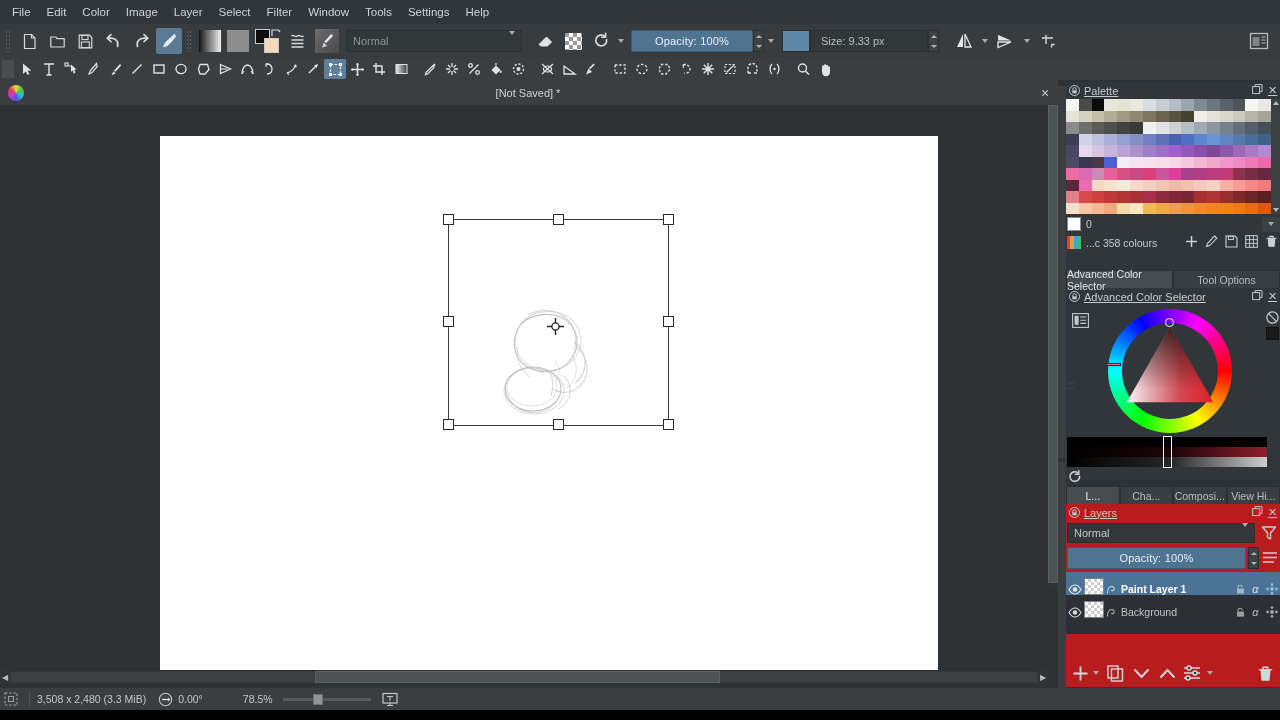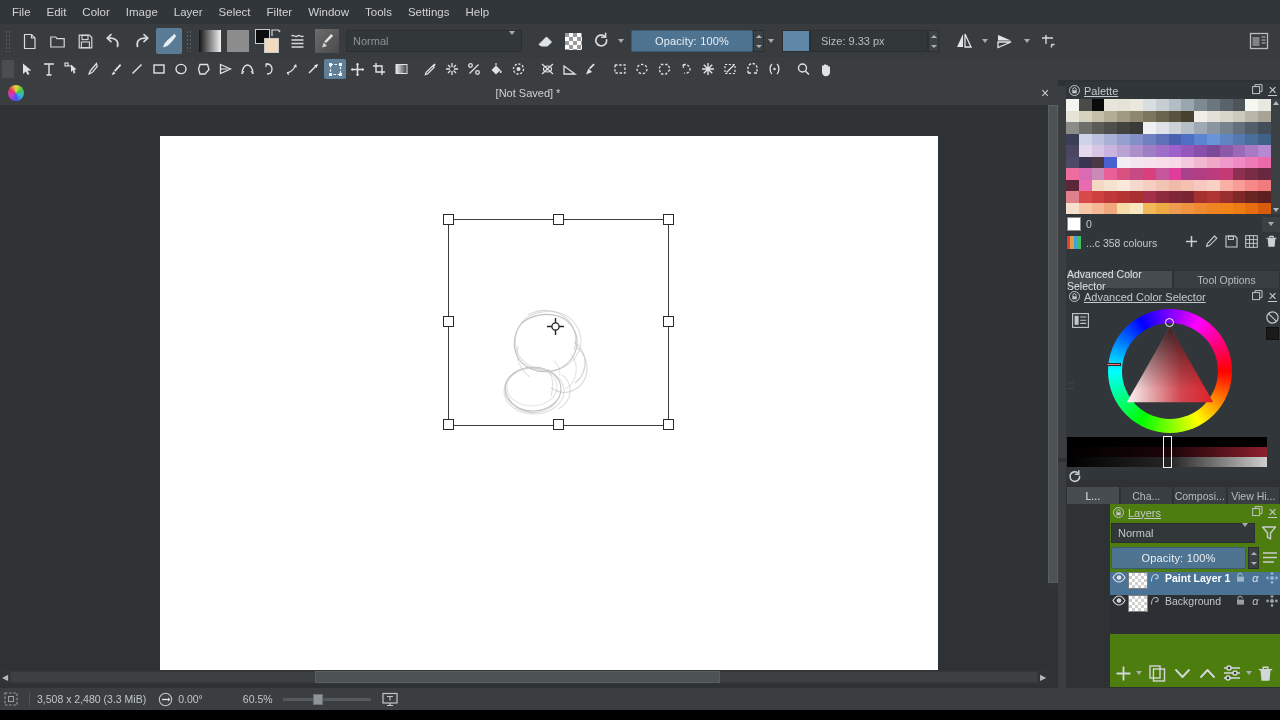--- a/index.html
+++ b/index.html
@@ -124,21 +124,21 @@
     background:linear-gradient(to right,#ffffff 0%,#e8b5b8 25%,#d14750 62%,#e01b24 100%);
   }
   .tri-shade { position:absolute; inset:0; background:linear-gradient(to top, rgba(0,0,0,0) 30%, rgba(0,0,0,.72) 100%); }
 
   .vstrip { height:10px; }
 
   .blendcombo {
     height:20px; background:#32373a; border:1px solid #2a2e31;
     display:flex; align-items:center; padding:0 6px; color:#c2c6c9; font-size:11px;
   }
-  .layerrow { height:23px; display:flex; align-items:flex-start; }
+  .layerrow { height:23px; display:flex; align-items:flex-end; }
   .layerrow.sel { background:#4a7396; }
   .lthumb { width:20px; height:17px; border:1px solid #7b7f82;
     background-image:
       linear-gradient(45deg,#cfcfcf 25%,transparent 25%,transparent 75%,#cfcfcf 75%),
       linear-gradient(45deg,#cfcfcf 25%,#fff 25%,#fff 75%,#cfcfcf 75%);
     background-size:6px 6px; background-position:0 0,3px 3px; }
   .lname { flex:1; padding-left:4px; font-size:10.5px; color:#dfe2e4; }
   .layerrow.sel .lname { font-weight:bold; color:#ffffff; }
 
   .bottombar { position:absolute; left:0; top:688px; width:1280px; height:22px; background:#3a3e41; display:flex; align-items:center; }
@@ -921,21 +921,21 @@
   </div>
 
   <div class="dock" style="top:486px;height:202px;background:transparent;">
     <div class="tabbar">
       <div class="tab sel">L...</div>
       <div class="tab">Cha...</div>
       <div class="tab">Composi...</div>
       <div class="tab">View Hi...</div>
     </div>
 
-    <div style="background:#4d7c0f;margin-left:44px;">
+    <div style="background:#b91c1c;">
       <div class="dock-head">
         <span class="lockicon">
           <svg width="11" height="11" viewBox="0 0 11 11">
               <circle cx="5.5" cy="5.5" r="5" fill="none" stroke="#c0c4c7" stroke-width="1"></circle>
               <path d="M3.8 5.6V4.4a1.7 1.7 0 0 1 3.4 0v1.2" fill="none" stroke="#c0c4c7" stroke-width="1"></path>
               <rect x="3.3" y="5.3" width="4.4" height="3" fill="#c0c4c7"></rect>
             </svg>
         </span>
         <span class="t">Layers</span>
         <span class="hbtn">
@@ -1102,21 +1102,21 @@
     <div style="display:flex;align-items:center;">
       <svg width="15" height="15" viewBox="0 0 15 15">
           <circle cx="7.5" cy="7.5" r="6.2" fill="#3f4346" stroke="#c2c6c9" stroke-width="1.1"></circle>
           <path d="M4 7.5h7" stroke="#e4e7e9" stroke-width="1.3"></path>
           <path d="M10.2 5.6 12.4 7.5 10.2 9.4z" fill="#e4e7e9"></path>
         </svg>
       <span style="margin-left:5px;font-size:10.5px;color:#c2c6c9;">0.00°</span>
     </div>
 
     <div style="width:40px"></div>
-    <div style="font-size:10.5px;color:#c2c6c9;">60.5%</div>
+    <div style="font-size:10.5px;color:#c2c6c9;">78.5%</div>
     <div style="width:10px"></div>
     <div class="zoomslider">
       <div class="line"></div>
       <div class="knob"></div>
     </div>
     <div style="width:8px"></div>
     <div style="display:flex;align-items:center;justify-content:center;width:22px;margin-right:4px;">
       <svg width="16" height="15" viewBox="0 0 16 15">
           <rect x="1" y="1.5" width="14" height="9.5" fill="none" stroke="#c2c6c9" stroke-width="1.2"></rect>
           <path d="M5 13.5h6M8 11v2.5" stroke="#c2c6c9" stroke-width="1.2"></path>

